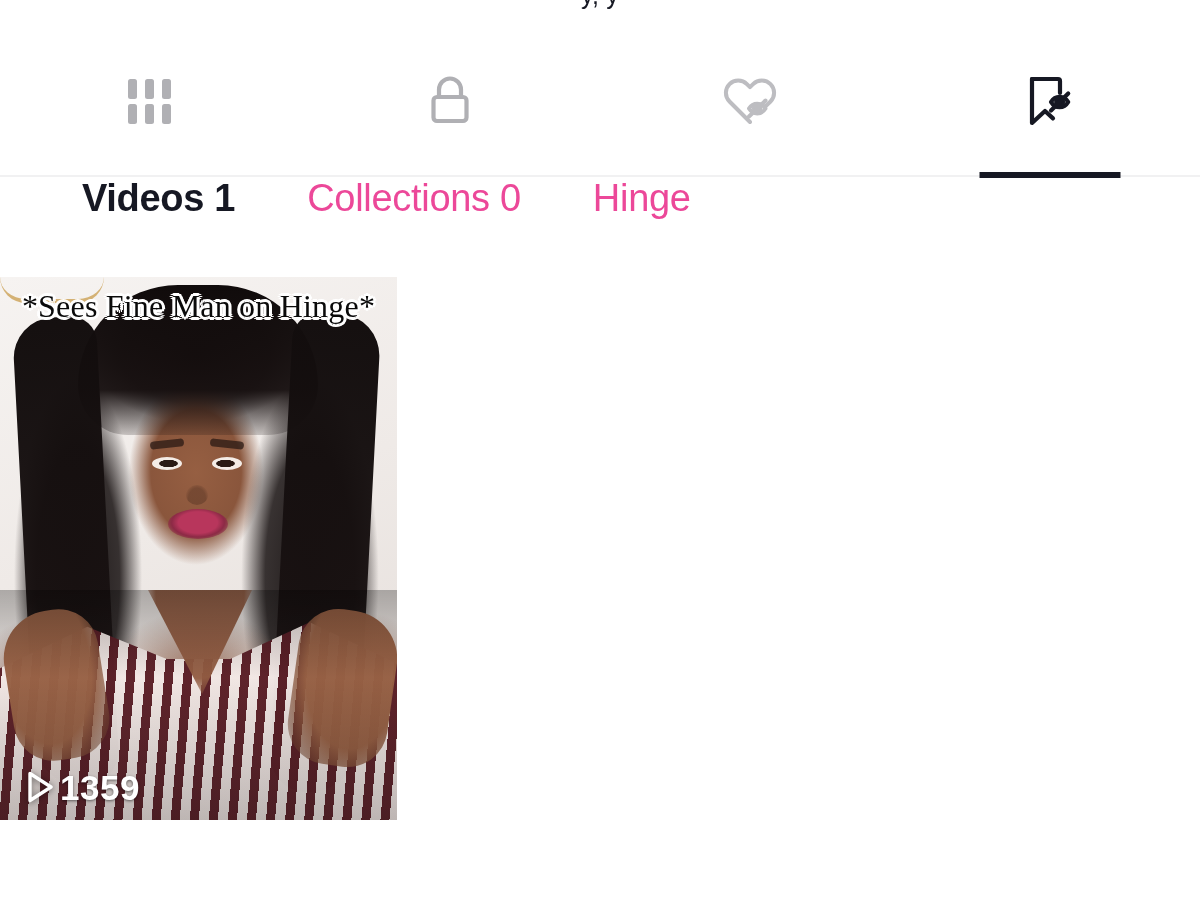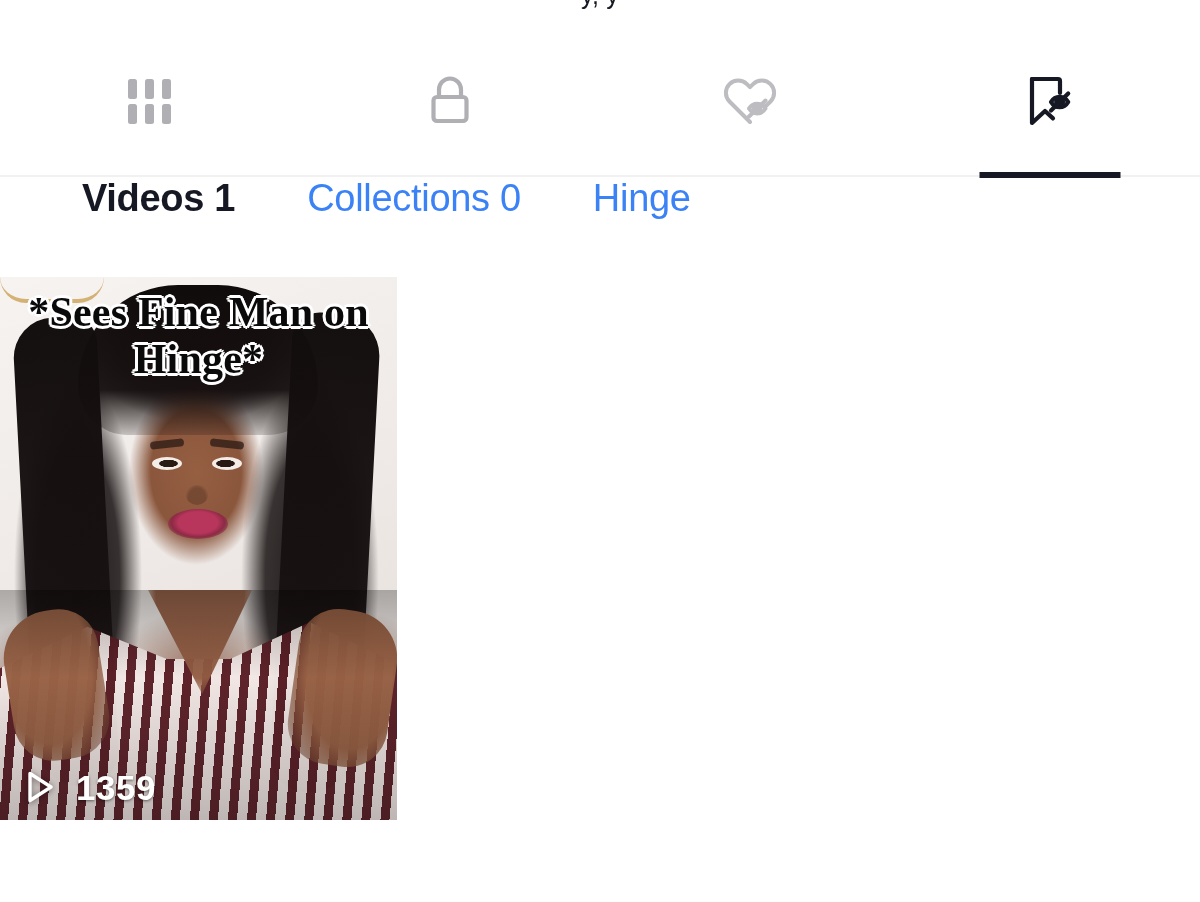--- a/index.html
+++ b/index.html
@@ -87,21 +87,21 @@
     padding-left: 82px;
     background: #ffffff;
     overflow: hidden;
     white-space: nowrap;
   }
 
   .text-tab {
     font-size: 38px;
     line-height: 1;
     letter-spacing: -.3px;
-    color: #3b82f6;
+    color: #ec4899;
     margin-right: 72px;
     cursor: pointer;
     flex: 0 0 auto;
   }
 
   .text-tab.active {
     color: #161823;
     font-weight: 700;
   }
 
@@ -223,41 +223,40 @@
   }
 
   
   .thumb-caption {
     position: absolute;
     top: 12px;
     left: 0;
     width: 397px;
     text-align: center;
     font-family: "Liberation Serif", serif;
-    font-weight: 700;
-    font-size: 42px;
+    font-weight: 400;
+    font-size: 32px;
     line-height: 1.12;
     color: #0a0a0a;
     letter-spacing: .2px;
     text-shadow:
       -2px -2px 0 #ffffff,  2px -2px 0 #ffffff,
       -2px  2px 0 #ffffff,  2px  2px 0 #ffffff,
       -3px  0   0 #ffffff,  3px  0   0 #ffffff,
        0   -3px 0 #ffffff,  0    3px 0 #ffffff;
     padding: 0 18px;
   }
 
   
   .play-stat {
     position: absolute;
     left: 18px;
     bottom: 12px;
     display: flex;
     align-items: center;
-    gap: 16px;
     color: #ffffff;
     text-shadow: 0 1px 3px rgba(0,0,0,.55);
   }
   .play-stat .count {
     font-size: 35px;
     font-weight: 700;
     letter-spacing: .5px;
     line-height: 1;
   }
   .play-stat svg { display: block; filter: drop-shadow(0 1px 3px rgba(0,0,0,.5)); }

